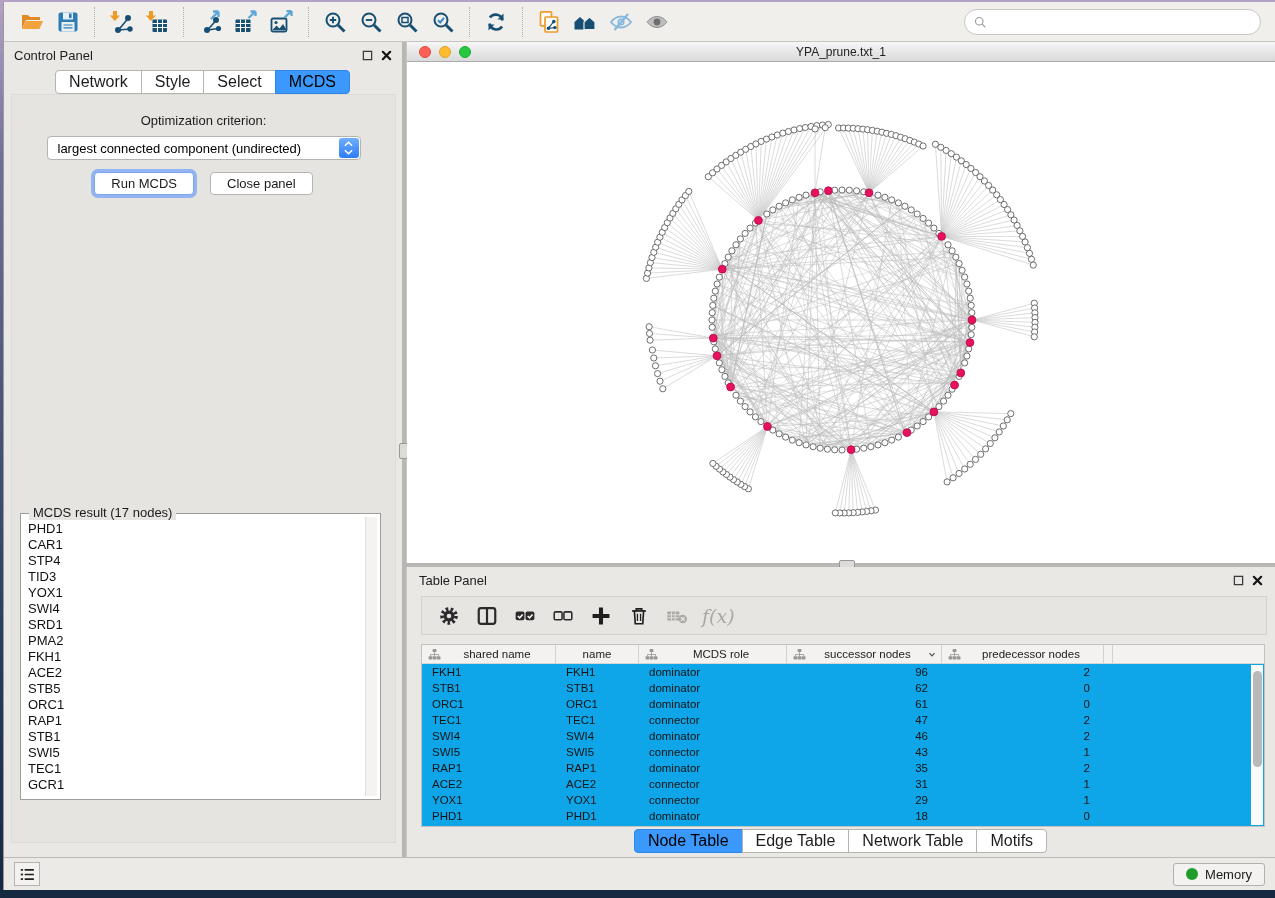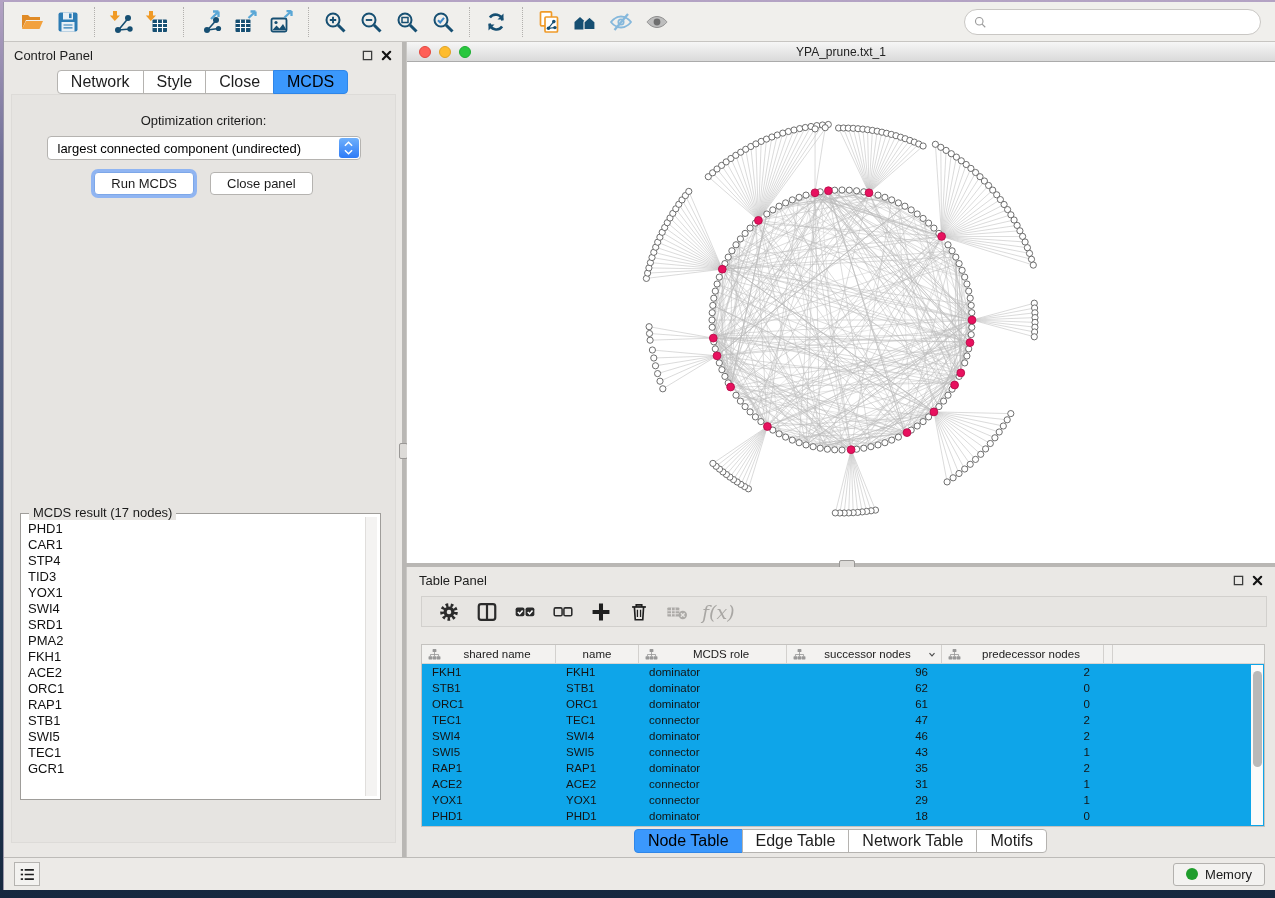--- a/index.html
+++ b/index.html
@@ -57,21 +57,21 @@
   #traffic{position:absolute;left:12px;top:4px;display:flex;gap:8px;}
   .tl{width:12px;height:12px;border-radius:50%;}
   #net-title{margin:0 auto;font-size:12px;color:#222;}
   #net-canvas{flex:1;background:#fff;position:relative;overflow:hidden;}
   #graph-svg{position:absolute;left:0;top:0;}
   #hsplit{flex:0 0 4px;background:#b9b7b4;position:relative;}
   #hsplit .grip{position:absolute;left:433px;top:-3px;width:16px;height:9px;background:#dddbd8;border:1px solid #9a9896;border-radius:2px;}
   
   #table-panel{flex:1;background:#eae8e5;position:relative;border-left:1px solid #c9c7c4;}
   #tp-head{height:26px;display:flex;align-items:center;padding:0 12px;font-size:13px;color:#1d1d1d;}
-  #tp-toolbar{position:absolute;left:14px;right:8px;top:29px;height:31px;background:#e7e5e2;
+  #tp-toolbar{position:absolute;left:14px;right:8px;top:29px;height:39px;background:#e7e5e2;
     border:1px solid #d2d0cd;display:flex;align-items:center;padding:0 10px;gap:4px;}
   .tp-icon{width:34px;height:30px;display:flex;align-items:center;justify-content:center;}
   .tp-icon svg{width:22px;height:22px;}
   .tp-fx{font-family:"DejaVu Serif",serif;font-style:italic;font-size:19px;color:#a9a7a4;padding:0 4px;}
   #tbl{position:absolute;left:14px;right:10px;top:77px;bottom:30px;background:#0ea5e9;border:1px solid #c4c2bf;overflow:hidden;}
   #tbl-header{display:flex;height:19px;background:#f3f2f0;border-bottom:1px solid #d8d6d3;}
   .th{display:flex;align-items:center;font-size:11.5px;color:#1b1b1b;border-right:1px solid #d3d1ce;padding:0 4px;}
   .th .org{width:13px;height:13px;flex:0 0 13px;margin:0 2px;}
   .th .lbl{flex:1;text-align:center;}
   .th .sort{width:10px;height:10px;flex:0 0 10px;}
@@ -245,21 +245,21 @@
           <span class="wbtn">
               <svg viewBox="0 0 12 12">
                 <path d="M2 2l8 8M10 2l-8 8" stroke="#141414" stroke-width="2.4" stroke-linecap="round"></path>
               </svg>
             </span>
         </span>
       </div>
       <div class="ctabs" id="cp-tabs">
           <span class="ctab">Network</span>
           <span class="ctab">Style</span>
-          <span class="ctab">Close</span>
+          <span class="ctab">Select</span>
           <span class="ctab active">MCDS</span>
         </div>
       <div id="cp-content">
         <div id="opt-label">Optimization criterion:</div>
         <div id="opt-select">
           <span>largest connected component (undirected)</span>
           <span id="opt-stepper">
             <svg viewBox="0 0 10 6">
                 <path d="M1 5l4-4 4 4" fill="none" stroke="#fff" stroke-width="1.6"></path>
               </svg>
@@ -278,20 +278,21 @@
               <div class="list-item">PHD1</div>
               <div class="list-item">CAR1</div>
               <div class="list-item">STP4</div>
               <div class="list-item">TID3</div>
               <div class="list-item">YOX1</div>
               <div class="list-item">SWI4</div>
               <div class="list-item">SRD1</div>
               <div class="list-item">PMA2</div>
               <div class="list-item">FKH1</div>
               <div class="list-item">ACE2</div>
+              <div class="list-item">STB5</div>
               <div class="list-item">ORC1</div>
               <div class="list-item">RAP1</div>
               <div class="list-item">STB1</div>
               <div class="list-item">SWI5</div>
               <div class="list-item">TEC1</div>
               <div class="list-item">GCR1</div>
             </div>
           <div id="result-scroll"></div>
         </div>
       </div>

